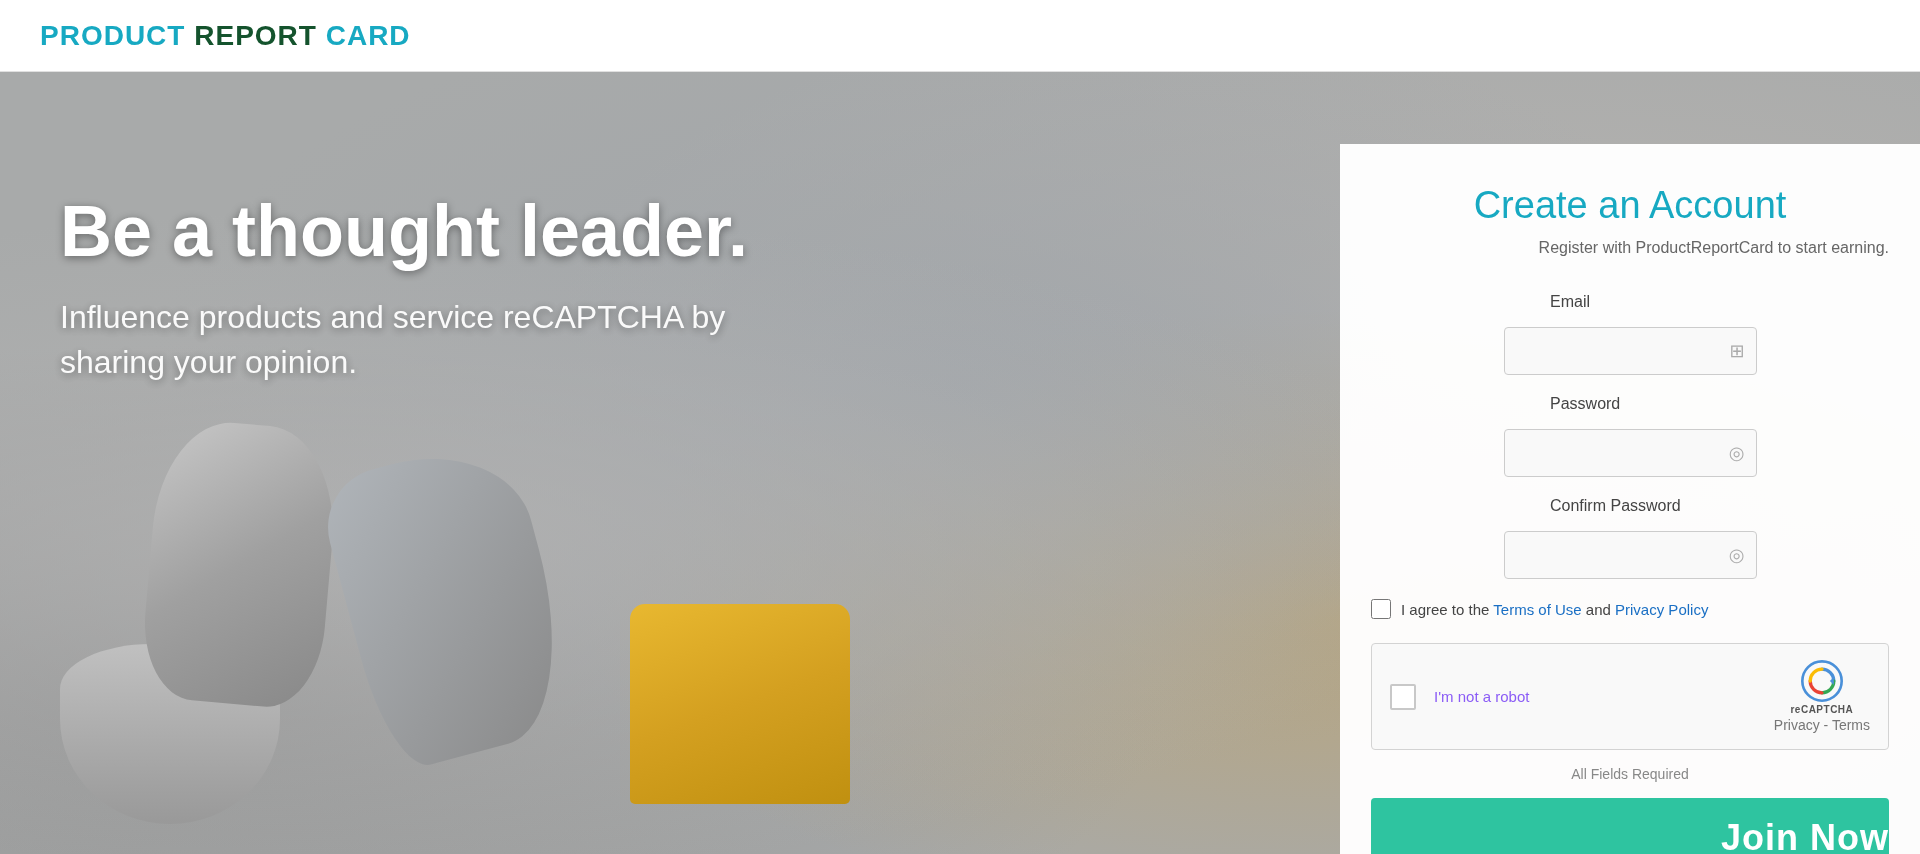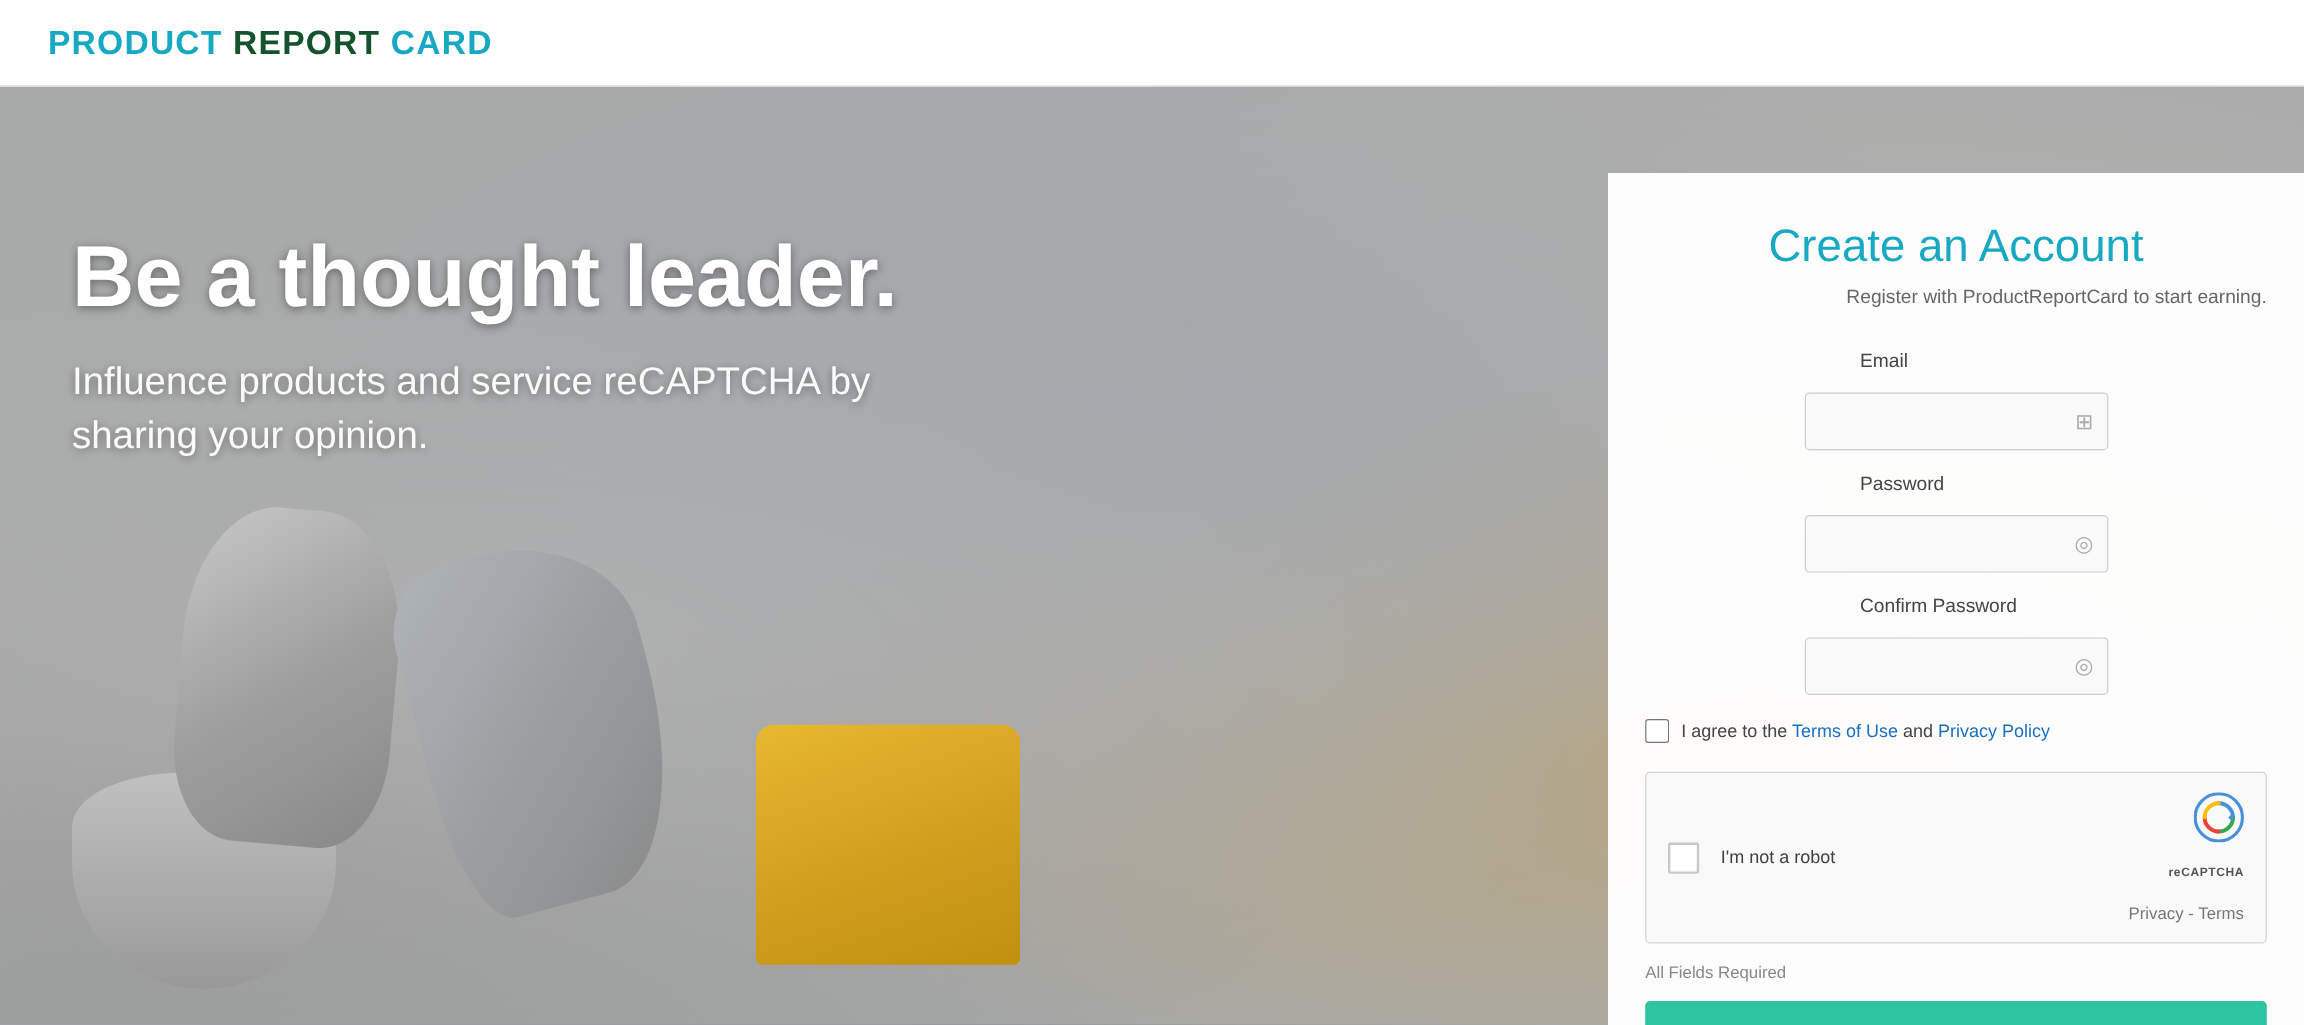--- a/index.html
+++ b/index.html
@@ -232,42 +232,43 @@
     }
     .captcha-checkbox {
       width: 26px; height: 26px;
       border: 2px solid #c8c8c8;
       border-radius: 2px;
       background: #fff;
       flex-shrink: 0;
     }
     .captcha-text {
       font-size: 15px;
-      color: #404040;
+      color: #8b5cf6;
       flex: 1;
     }
     .captcha-logo {
       display: flex;
       flex-direction: column;
-      align-items: flex-end;
-      gap: 20px;
+      align-items: center;
+      gap: 2px;
     }
     .captcha-brand {
       font-size: 10px;
       color: #555;
       font-weight: 600;
       letter-spacing: 0.5px;
     }
     .captcha-links {
       font-size: 14px;
       color: #777;
     }
 
     
     .all-fields {
+      text-align: center;
       font-size: 14px;
       color: #888;
       margin-bottom: 16px;
     }
 
     
     .join-btn {
       width: 100%;
       height: 80px;
       background: #2ec4a0;

